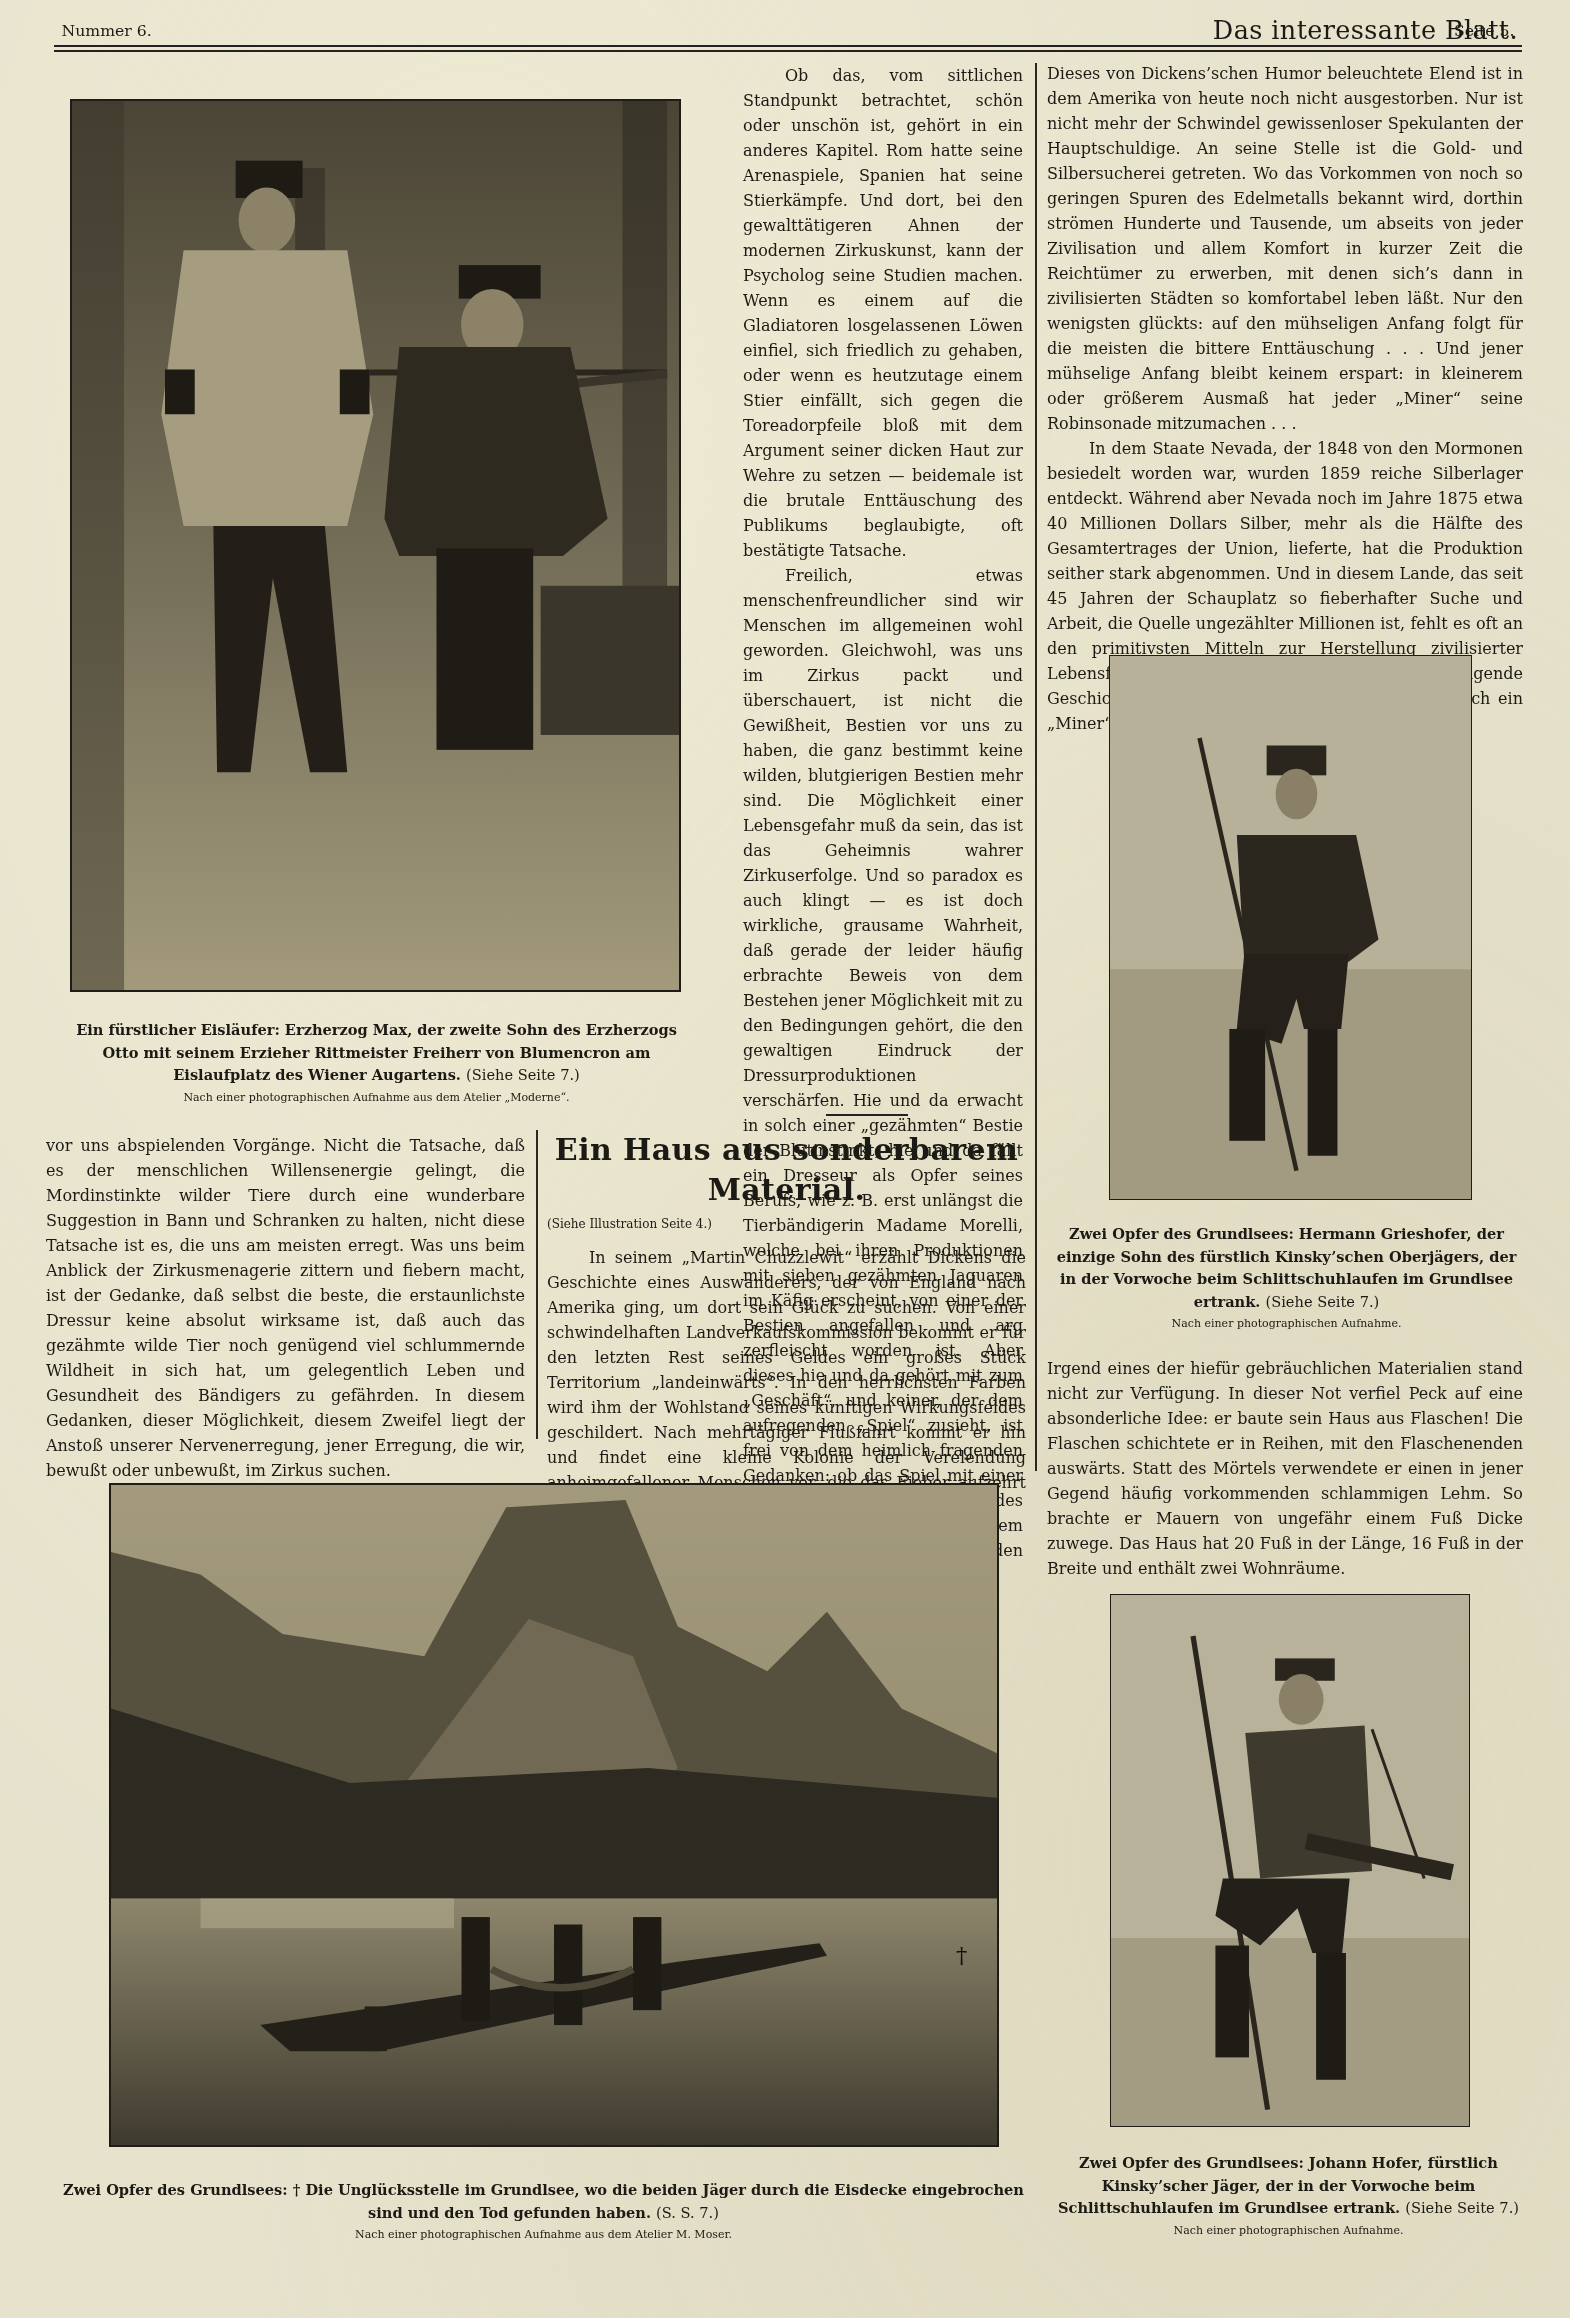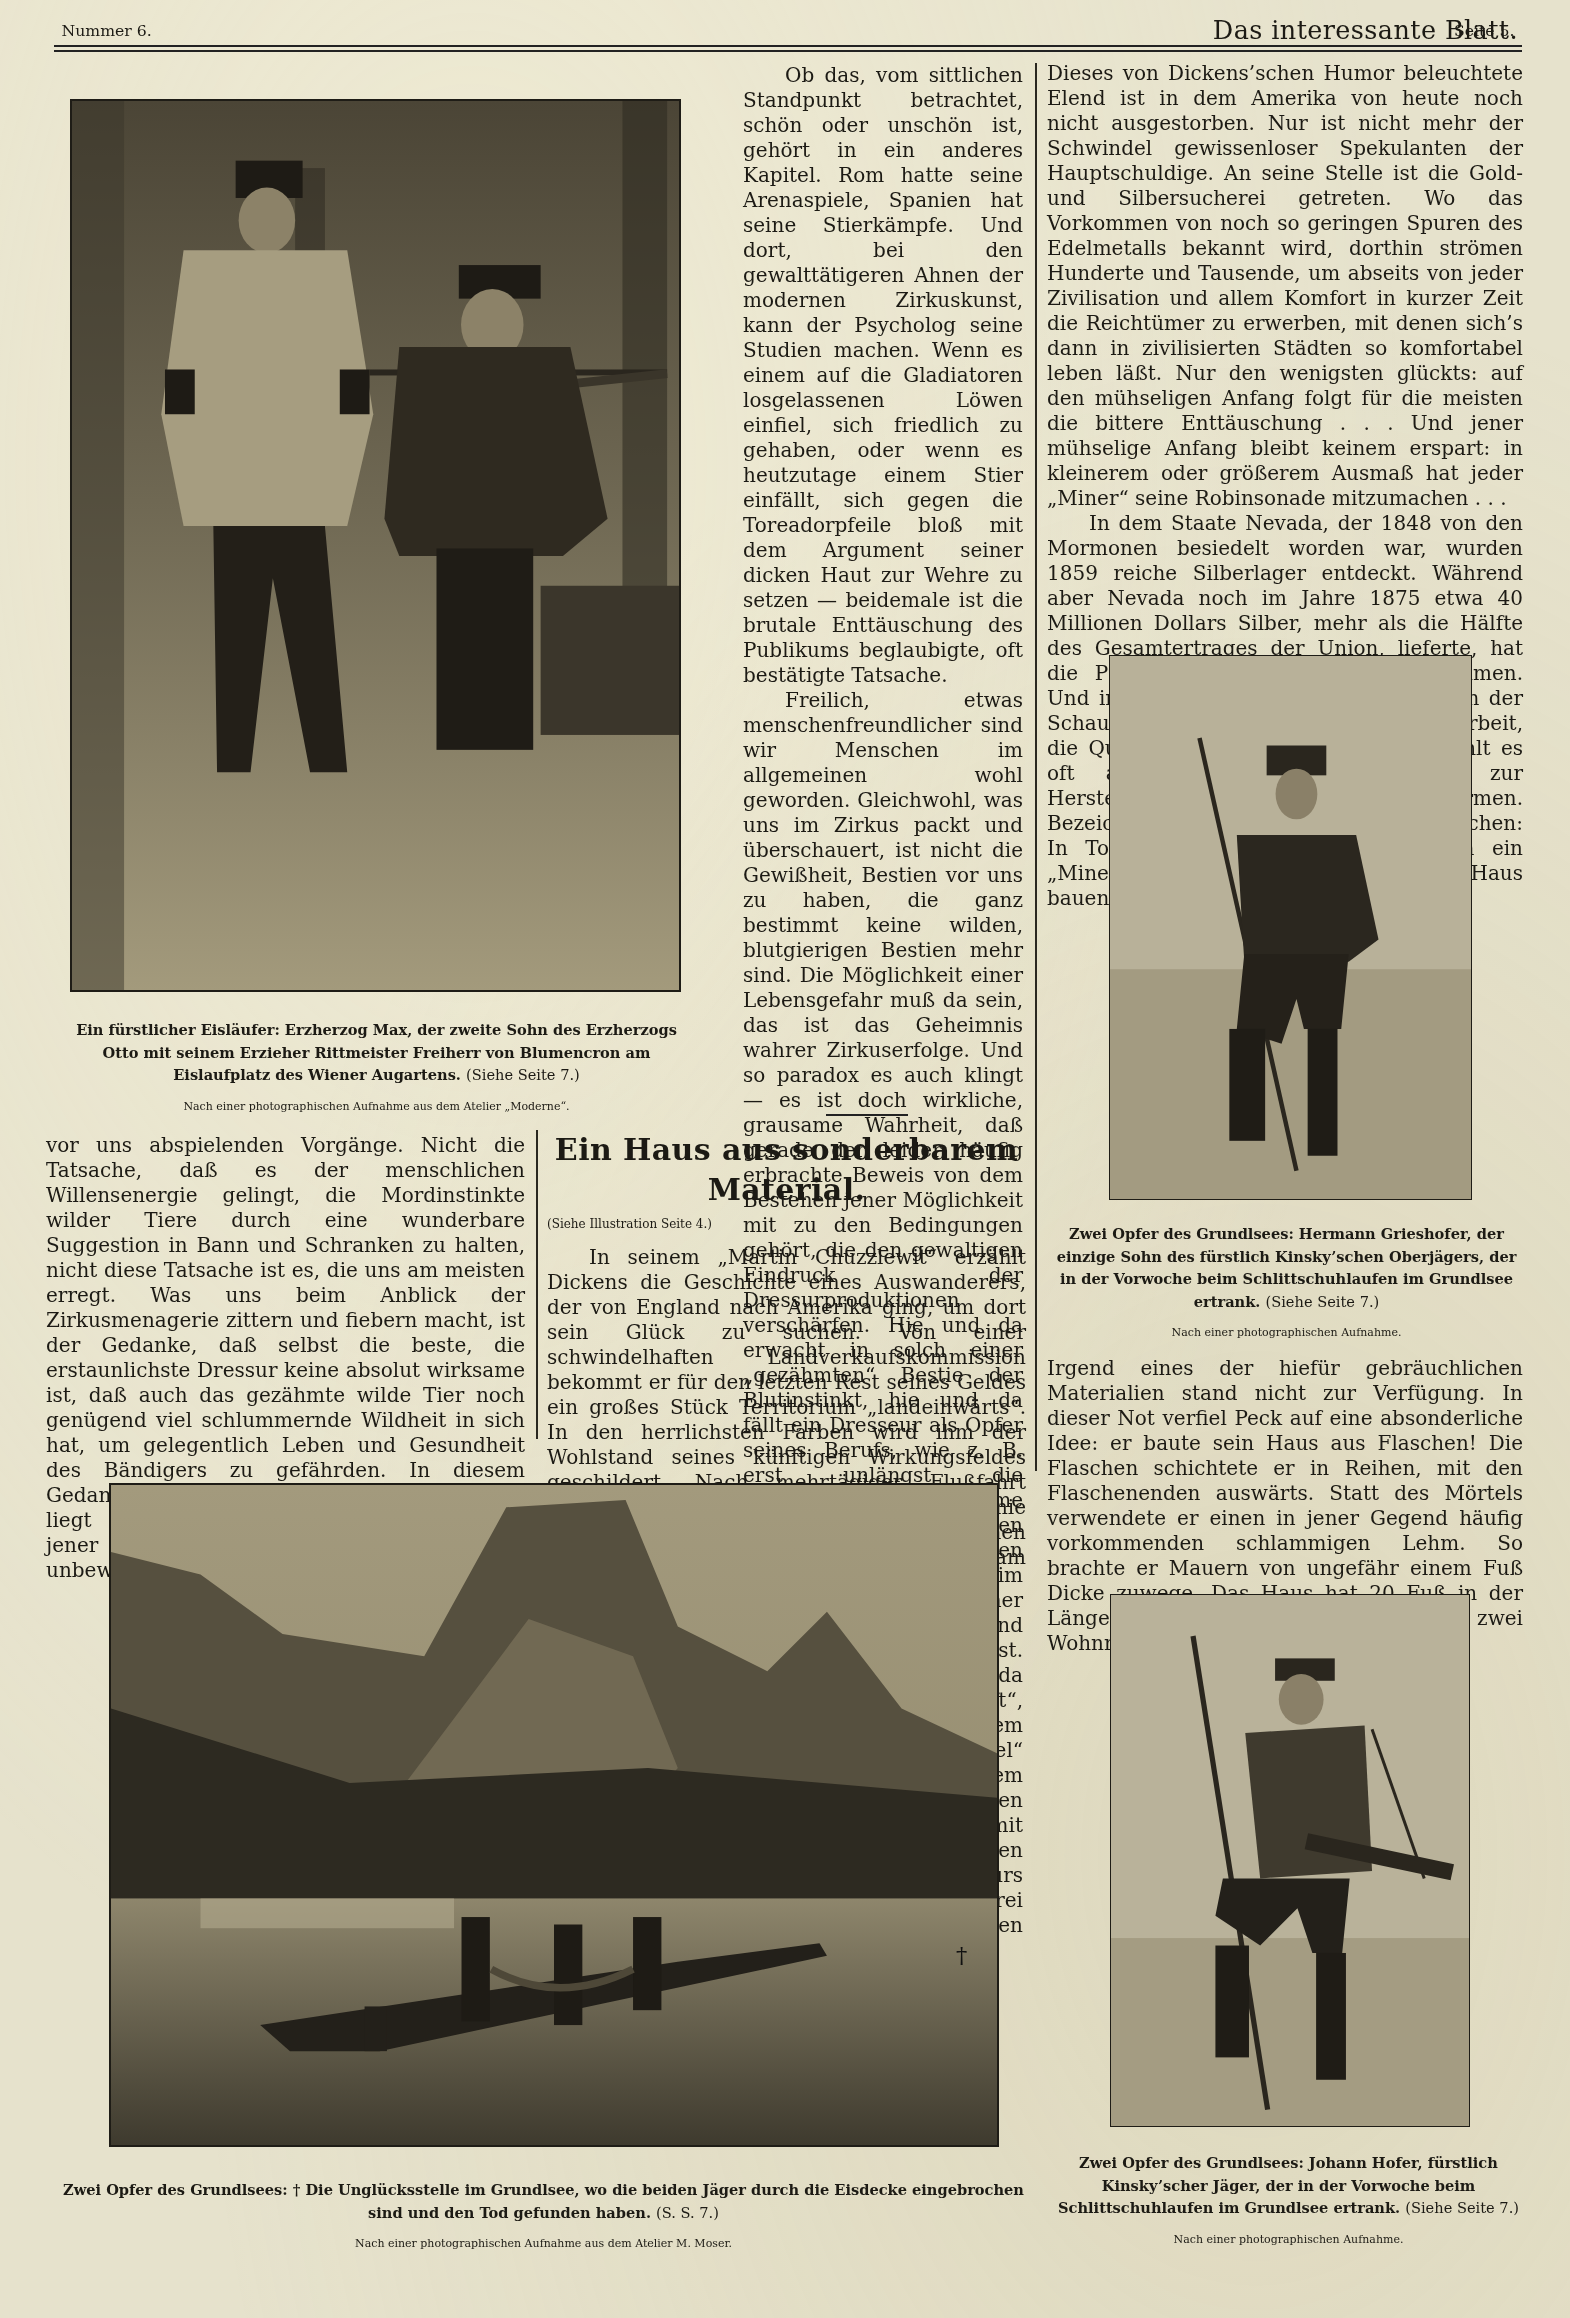--- a/index.html
+++ b/index.html
@@ -11,31 +11,31 @@
     color: #1c1a14;
     font-family: "DejaVu Serif", serif;
   }
   .abs { position: absolute; }
   .hdr { top: 15px; left: 54px; width: 1468px; height: 30px; font-family: "DejaVu Serif", serif; }
   .hdr-left { position: absolute; left: 7.5px; top: 6px; font-size: 15.7px; font-weight: normal; }
   .hdr-center { position: absolute; left: 0; right: 4px; top: 0; text-align: right; font-size: 25.5px; letter-spacing: 0.4px; }
   .hdr-right { position: absolute; right: 7.5px; top: 6px; font-size: 15.7px; font-weight: normal; }
   .rule-double { top: 45px; left: 54px; width: 1468px; height: 6.7px; border-top: 2.2px solid #222; border-bottom: 2.2px solid #222; box-sizing: border-box; }
 
-  .col-text { font-size: 20px; line-height: 25px; text-align: justify; text-align-last: left; hyphens: manual; }
+  .col-text { font-size: 16px; line-height: 25px; text-align: justify; text-align-last: left; hyphens: manual; }
   .col-text p { margin: 0; text-indent: 0; }
   .col-text p.indent { text-indent: 42px; }
   .vrule { background: #2a2820; width: 1.5px; }
 
   .photo { background: #6d6756; border: 2.2px solid #1e1c16; box-sizing: border-box; overflow: hidden; }
   .photo svg { width: 100%; height: 100%; display: block; }
 
   .caption { text-align: center; font-size: 14.6px; line-height: 22.5px; font-weight: bold; }
   .caption .plain { font-weight: normal; }
-  .credit { text-align: center; font-size: 11px; line-height: 16.5px; margin-top: 12px; }
+  .credit { text-align: center; font-size: 11px; line-height: 16.5px; margin-top: 3px; }
   .article-title { text-align: center; font-size: 30px; font-weight: bold; line-height: 40px; letter-spacing: 0.4px; }
   .article-sub { font-size: 12px; line-height: 19.5px; margin: 4.5px 0 10.5px; }
   .sep-short { height: 1.5px; background: #222; }
 </style>
 </head>
 <body>
 
 <div class="abs hdr">
   <span class="hdr-left">Nummer 6.</span>
   <span class="hdr-center">Das interessante Blatt.</span>

